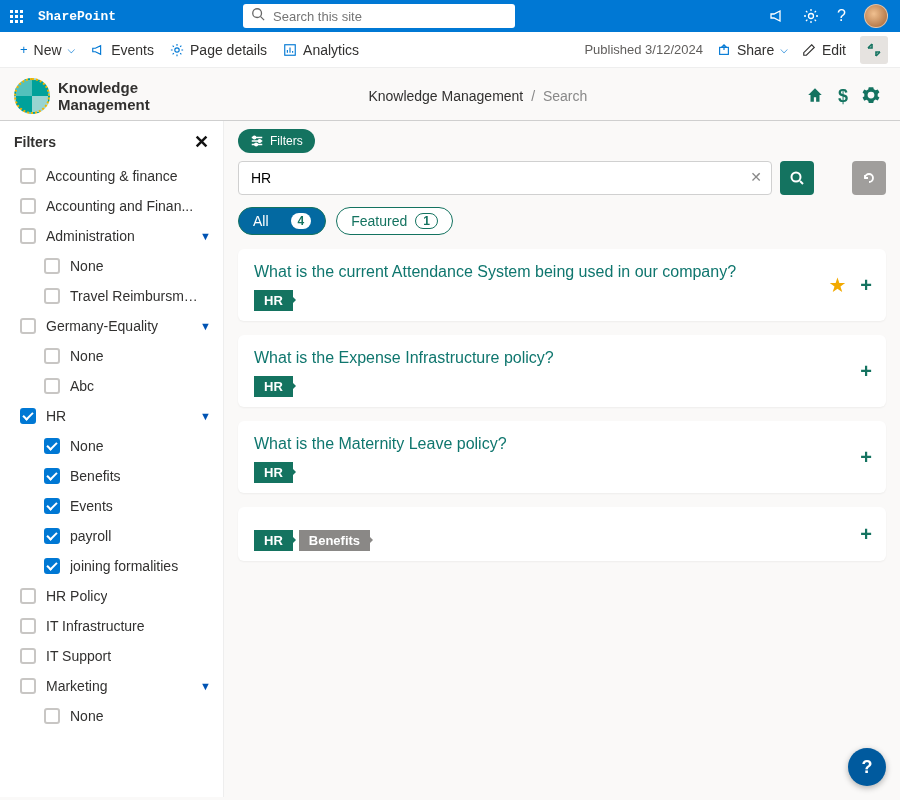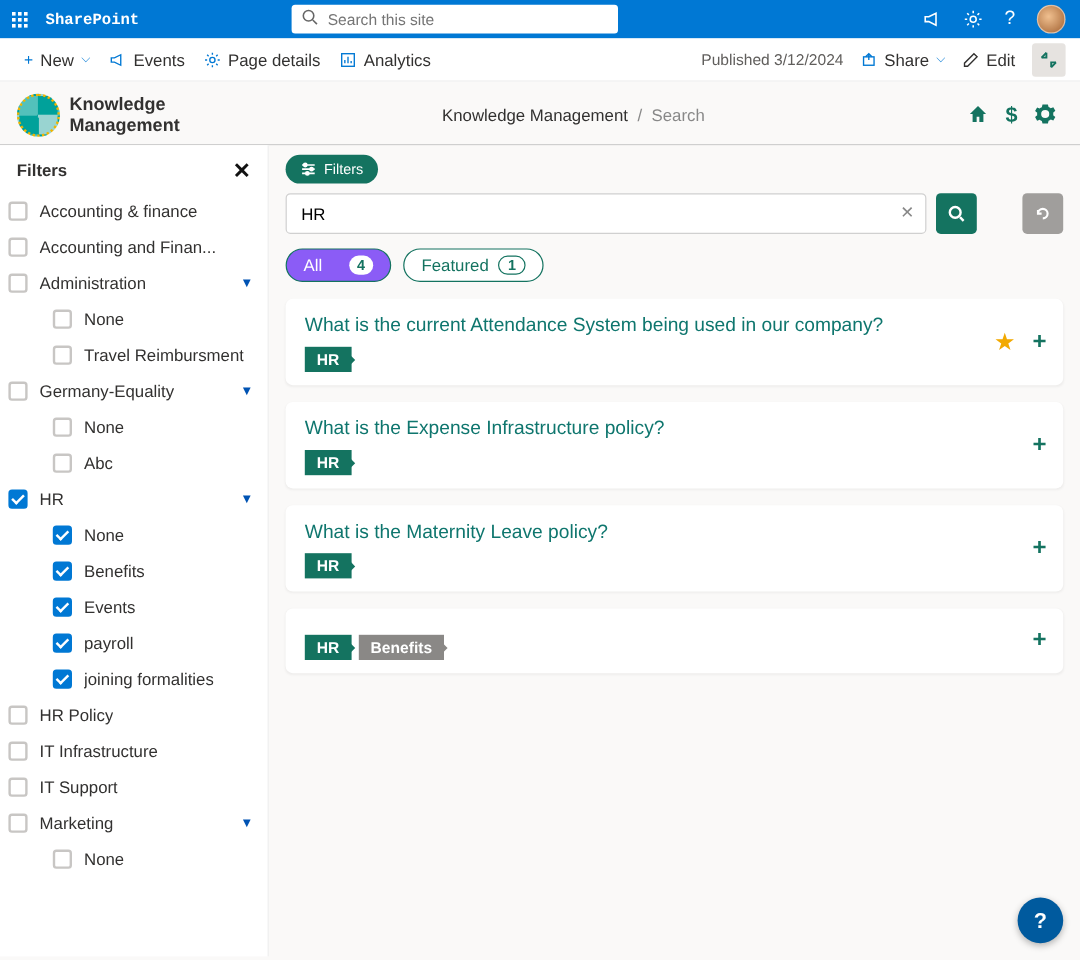--- a/index.html
+++ b/index.html
@@ -30,40 +30,40 @@
     .breadcrumb { margin-left: auto; margin-right: auto; font-size: 14px; color: #323130; }
     .breadcrumb .sep { color: #888; padding: 0 4px; }
     .breadcrumb .cur { color: #888; }
     .site-icons { display: flex; gap: 14px; color: #147360; font-size: 18px; padding-right: 6px; }
     .site-icons span { cursor: pointer; }
 
     .main { display: flex; height: calc(100% - 124px); }
     .sidebar { width: 224px; background: #fff; border-right: 1px solid #eee; overflow-y: auto; }
     .filters-header { display: flex; align-items: center; justify-content: space-between; padding: 10px 14px 8px; font-weight: 600; color: #323130; font-size: 14px; }
     .filters-header .x { font-size: 18px; font-weight: 700; cursor: pointer; color: #111; }
-    .filt-item { display: flex; align-items: center; padding: 7px 7px; font-size: 14px; color: #323130; cursor: pointer; position: relative; }
+    .filt-item { display: flex; align-items: center; padding: 7px 20px; font-size: 14px; color: #323130; cursor: pointer; position: relative; }
     .filt-item.child { padding-left: 44px; }
     .chk { width: 16px; height: 16px; border-radius: 3px; border: 2px solid #c8c6c4; margin-right: 10px; flex: none; background: #fff; }
     .chk.on { background: #0078d4; border-color: #0078d4; position: relative; }
     .chk.on::after { content: ""; position: absolute; left: 3px; top: 0px; width: 4px; height: 8px; border: solid #fff; border-width: 0 2px 2px 0; transform: rotate(45deg); }
     .expander { position: absolute; right: 12px; color: #0053b3; font-size: 11px; }
     .filt-label { white-space: nowrap; overflow: hidden; text-overflow: ellipsis; }
 
     .content { flex: 1; padding: 8px 14px 14px; overflow-y: auto; }
     .filters-pill { display: inline-flex; align-items: center; gap: 6px; background: #147360; color: #fff; font-size: 12px; padding: 5px 12px; border-radius: 14px; cursor: pointer; }
     .search-row { display: flex; gap: 8px; margin-top: 8px; }
     .search-box { flex: 1; position: relative; }
     .search-box input { width: 100%; height: 34px; border: 1px solid #d0d0d0; border-radius: 4px; padding: 0 34px 0 12px; font-size: 14px; }
     .clear-x { position: absolute; right: 10px; top: 8px; color: #888; cursor: pointer; font-size: 14px; }
     .search-btn { width: 34px; height: 34px; border-radius: 4px; background: #147360; color: #fff; display: flex; align-items: center; justify-content: center; font-size: 15px; cursor: pointer; }
     .undo-btn { width: 34px; height: 34px; border-radius: 4px; background: #a09e9c; color: #fff; display: flex; align-items: center; justify-content: center; cursor: pointer; font-size: 16px; margin-left: 30px; }
 
     .tabs { display: flex; gap: 10px; margin-top: 12px; }
     .tab { border: 1.5px solid #147360; border-radius: 16px; padding: 5px 14px; font-size: 14px; display: flex; align-items: center; gap: 8px; cursor: pointer; color: #147360; background: #fff; }
-    .tab.active { background: #8b5cf6; color: #fff; gap: 22px; }
+    .tab.active { background: #0369a1; color: #fff; gap: 22px; }
     .tab .badge { background: #fff; color: #147360; border-radius: 10px; padding: 0 7px; font-size: 12px; height: 16px; display: flex; align-items: center; font-weight: 600; }
     .tab:not(.active) .badge { border: 1px solid #147360; }
 
     .item { background: #fff; border-radius: 6px; padding: 14px 16px 12px; margin-top: 14px; position: relative; box-shadow: 0 1px 2px rgba(0,0,0,.05); }
     .item-title { font-size: 16px; color: #0f766e; font-weight: 500; }
     .tags { display: flex; gap: 6px; margin-top: 10px; }
     .tag-wrap { position: relative; }
     .tag { background: #147360; color: #fff; font-size: 13px; font-weight: 600; padding: 3px 10px; position: relative; }
     .tag.gr { background: #8a8886; }
     .tag-wrap::after { content: ""; position: absolute; right: -7px; top: 50%; margin-top: -4px; border: 4px solid transparent; border-left-color: #147360; }

